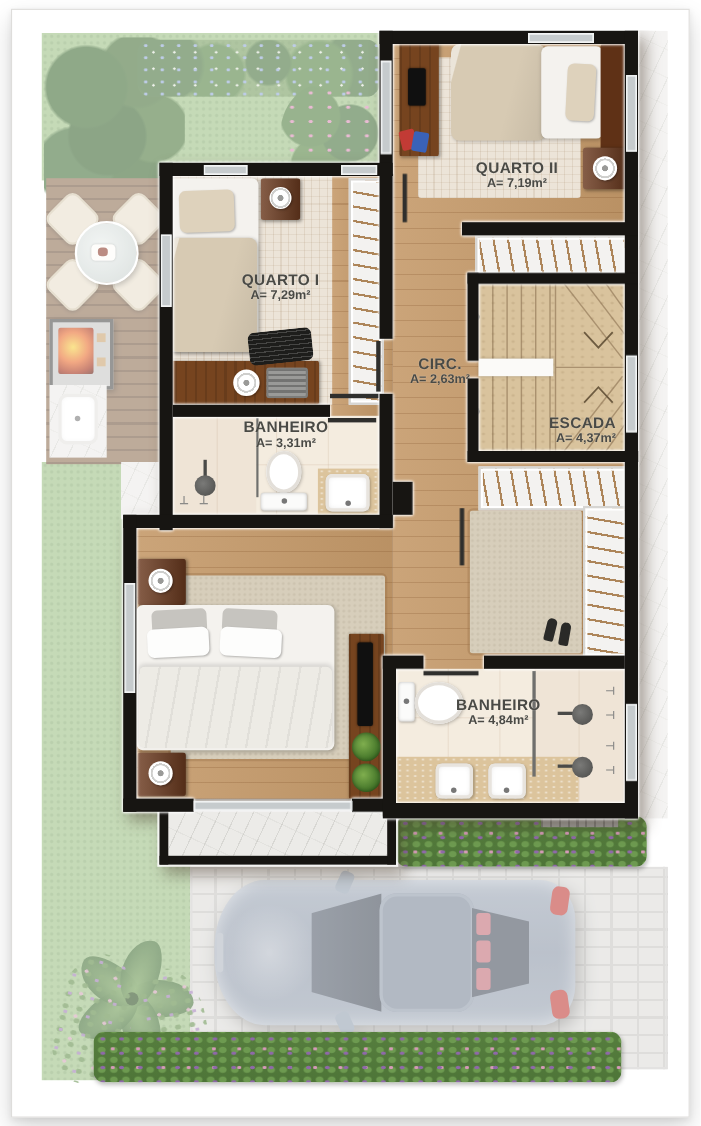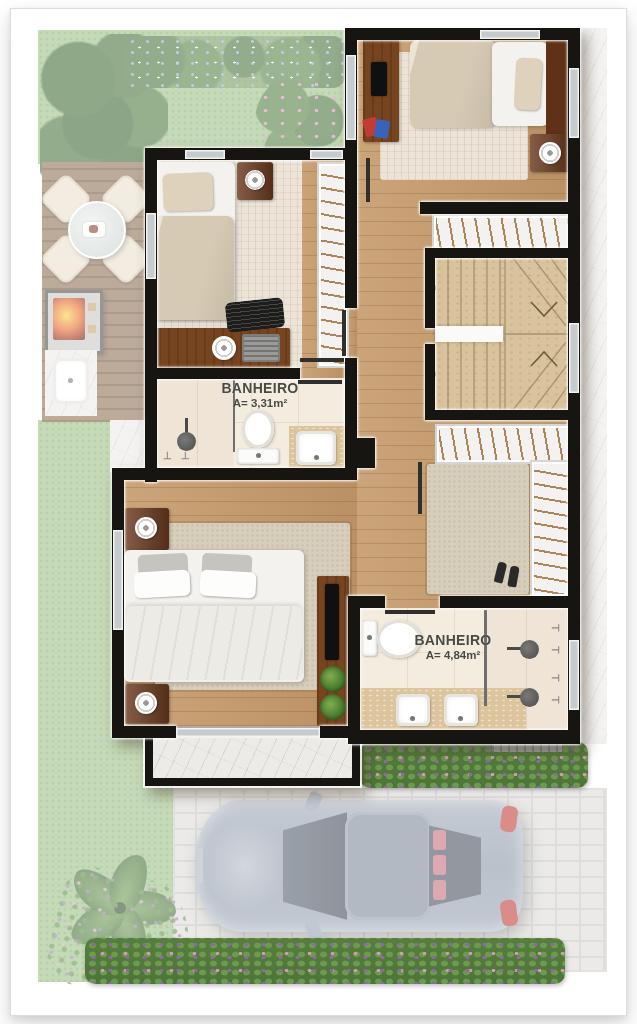--- a/index.html
+++ b/index.html
@@ -304,20 +304,36 @@
     <i class="abs win" style="left:539px;top:295px;width:10px;height:70px"></i>
     <i class="abs win" style="left:539px;top:612px;width:10px;height:70px"></i>
     <i class="abs win" style="left:146px;top:700px;width:144px;height:9px"></i>
     <i class="abs leaf" style="left:336px;top:130px;width:4px;height:44px"></i>
     <i class="abs leaf" style="left:312px;top:282px;width:4px;height:46px"></i>
     <i class="abs leaf" style="left:270px;top:330px;width:44px;height:4px"></i>
     <i class="abs leaf" style="left:268px;top:352px;width:44px;height:4px"></i>
     <i class="abs leaf" style="left:388px;top:434px;width:4px;height:52px"></i>
     <i class="abs leaf" style="left:355px;top:582px;width:50px;height:4px"></i>
 
+    <div class="abs rlabel" style="left:360px;top:116px;width:160px">
+      <div class="rname">QUARTO II</div>
+      <div class="rarea">A= 7,19m²</div>
+    </div>
+    <div class="abs rlabel" style="left:145px;top:218px;width:160px">
+      <div class="rname">QUARTO I</div>
+      <div class="rarea">A= 7,29m²</div>
+    </div>
+    <div class="abs rlabel" style="left:318px;top:294px;width:104px">
+      <div class="rname">CIRC.</div>
+      <div class="rarea">A= 2,63m²</div>
+    </div>
+    <div class="abs rlabel" style="left:398px;top:348px;width:132px;text-align:right">
+      <div class="rname">ESCADA</div>
+      <div class="rarea">A= 4,37m²</div>
+    </div>
     <div class="abs rlabel" style="left:150px;top:352px;width:160px">
       <div class="rname">BANHEIRO</div>
       <div class="rarea">A= 3,31m²</div>
     </div>
     <div class="abs rlabel" style="left:348px;top:604px;width:150px">
       <div class="rname">BANHEIRO</div>
       <div class="rarea">A= 4,84m²</div>
     </div>
   </div>
  </div>

